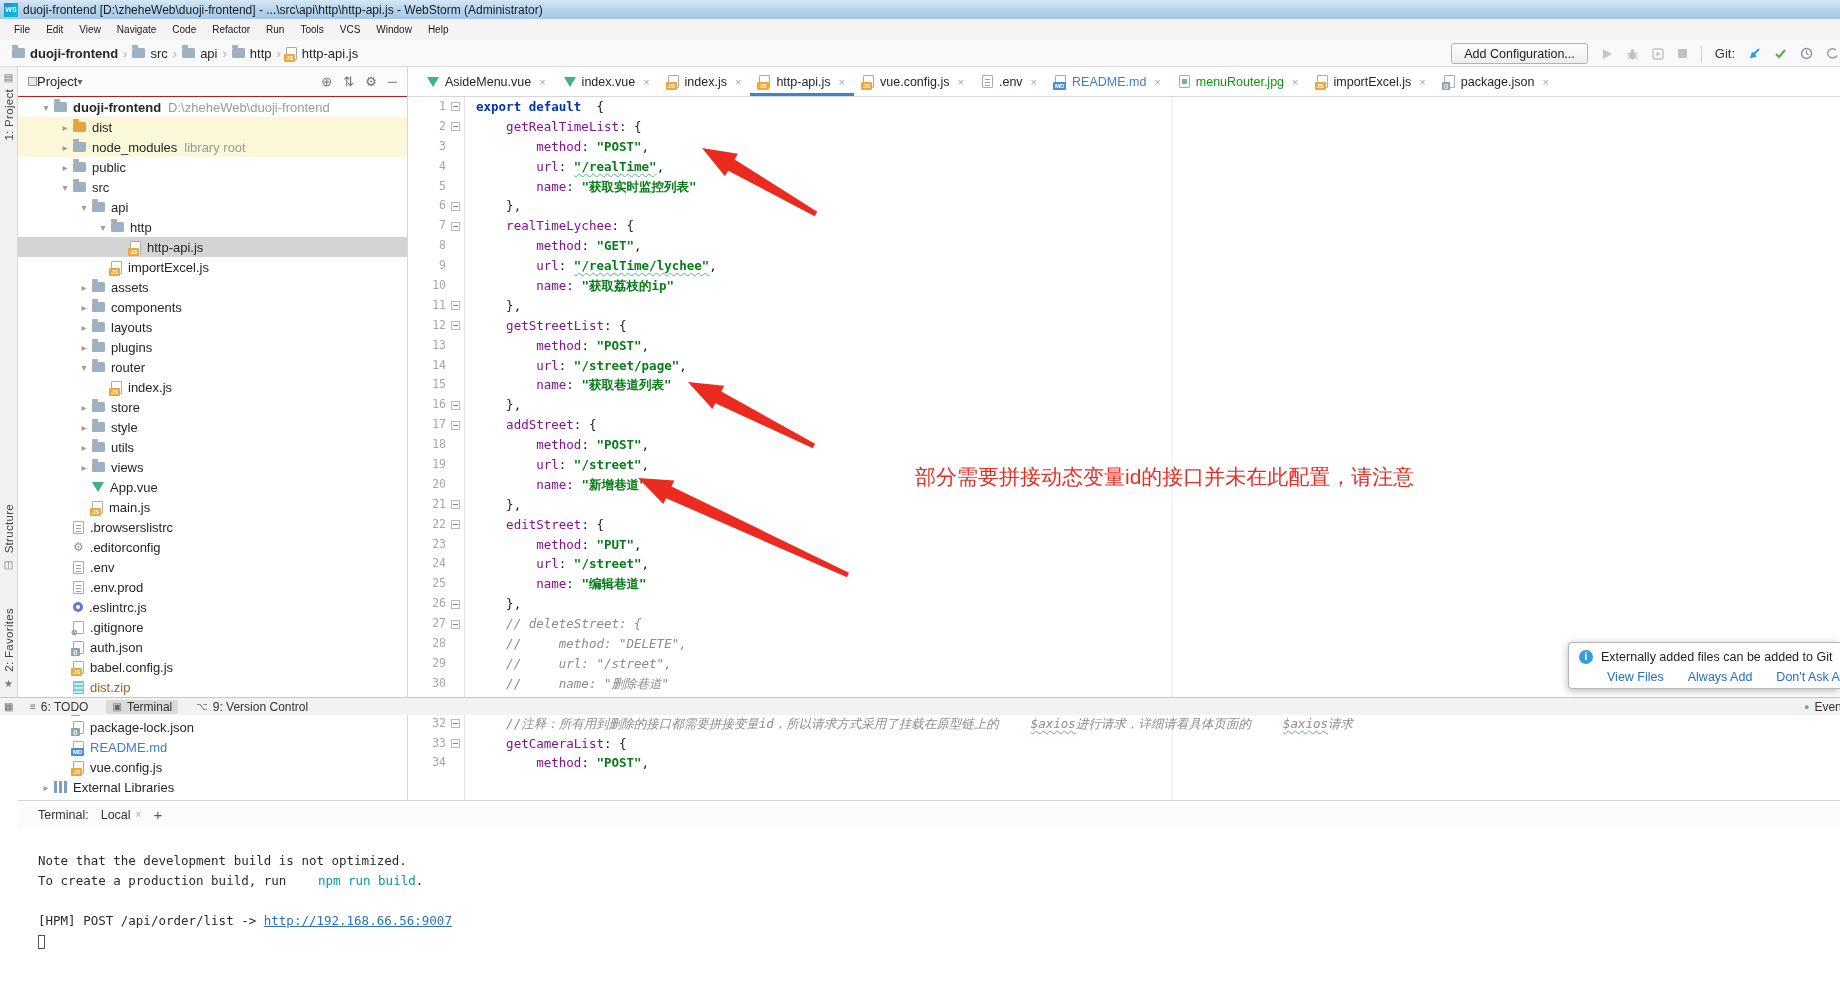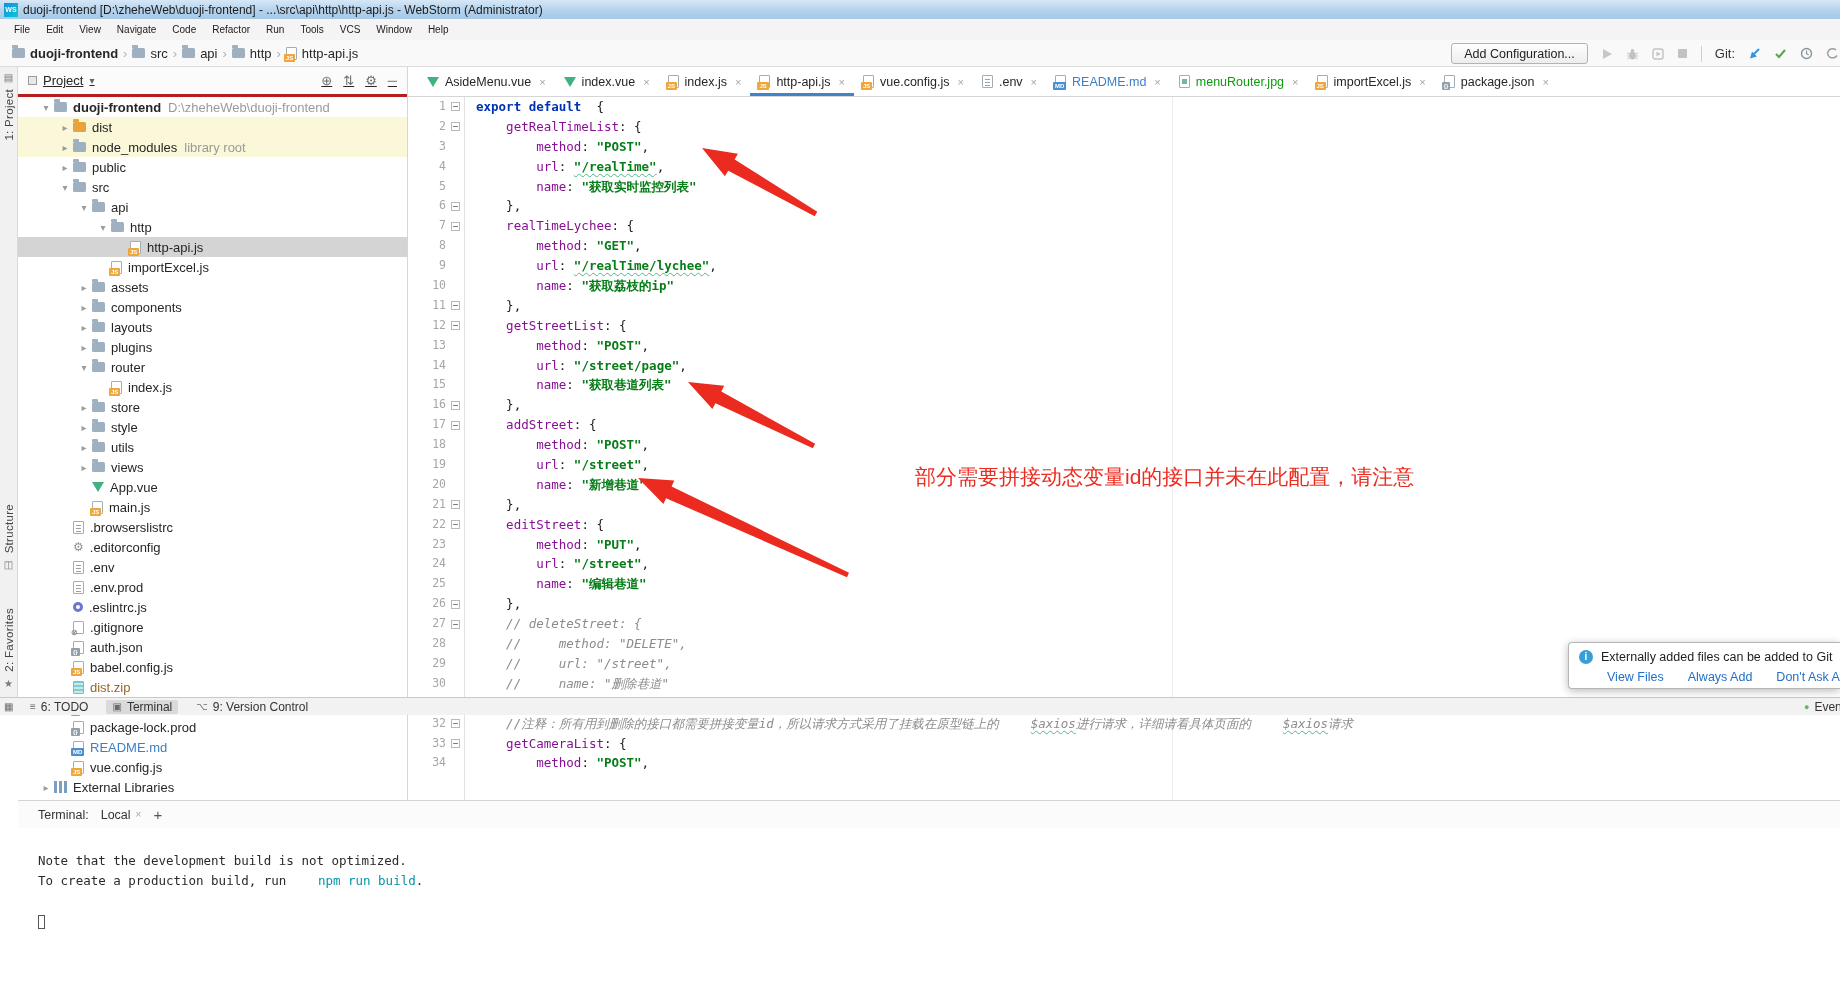--- a/index.html
+++ b/index.html
@@ -34,21 +34,21 @@
   .stripe-group { display:flex; flex-direction:column; align-items:center; gap:6px; }
   .stripe-bottomwrap { display:flex; flex-direction:column; align-items:center; gap:38px; }
   .stripe-ico { font-size:10px; color:#787878; }
   .vtext { writing-mode:vertical-rl; transform:rotate(180deg); font-size:11.5px; color:#454545; letter-spacing:.3px; white-space:nowrap; }
 
   .content { flex:1; display:flex; flex-direction:column; min-width:0; }
   .upper { height:733px; display:flex; flex:none; min-width:0; }
 
   
   .ppanel { width:390px; flex:none; background:#fff; border-right:1px solid #d6d6d6; display:flex; flex-direction:column; }
-  .phead { height:30px; flex:none; display:flex; align-items:center; gap:6px; padding:0 10px 0 10px; font-size:13px; color:#262626; border-bottom:3px solid #b91c1c; background:#fbfbfb;text-decoration:underline; }
+  .phead { height:30px; flex:none; display:flex; align-items:center; padding:0 10px 0 10px; font-size:13px; color:#262626; border-bottom:1px solid #b91c1c; background:#fbfbfb; }
   .phead-box { width:9px; height:9px; border:1px solid #9a9a9a; background:#e8e8e8; }
   .phead-caret { color:#666; font-size:10px; }
   .phead-icons { margin-left:auto; display:flex; gap:11px; color:#6f6f6f; font-size:13px; }
   .tree { flex:1; overflow:hidden; padding-top:0; }
   .trow { height:20px; display:flex; align-items:center; font-size:13px; color:#262626; white-space:nowrap; }
   .trow.yellow { background:#fbf8d9; }
   .trow.sel { background:#d4d4d4; }
   .chev { width:16px; flex:none; text-align:center; color:#9c9c9c; font-size:10px; }
   .tlab { margin-left:6px; }
   .tlab.b { font-weight:bold; }
@@ -414,21 +414,21 @@
                 <span class="tlab" style="color: rgb(156, 101, 39);">dist.zip</span>
               </div>
               <div class="trow" style="padding-left: 39px;">
                 <span class="chev"></span>
                 <span class="fi fi-json"></span>
                 <span class="tlab">package.json</span>
               </div>
               <div class="trow" style="padding-left: 39px;">
                 <span class="chev"></span>
                 <span class="fi fi-json"></span>
-                <span class="tlab">package-lock.prod</span>
+                <span class="tlab">package-lock.json</span>
               </div>
               <div class="trow" style="padding-left: 39px;">
                 <span class="chev"></span>
                 <span class="fi fi-md"></span>
                 <span class="tlab" style="color: rgb(60, 127, 198);">README.md</span>
               </div>
               <div class="trow" style="padding-left: 39px;">
                 <span class="chev"></span>
                 <span class="fi fi-js"></span>
                 <span class="tlab">vue.config.js</span>
@@ -541,20 +541,21 @@
           <span class="ttab">
             <span>Local</span>
             <span class="ttab-x">×</span>
           </span>
           <span class="tplus">+</span>
         </div>
         <div class="tbody" id="tbody">
             <div class="tline"><span>Note that the development build is not optimized.</span></div>
             <div class="tline"><span>To create a production build, run </span><span class="tcmd">npm run build</span><span>.</span></div>
             <div class="tline"></div>
+            <div class="tline"><span>[HPM] POST /api/order/list -&gt; </span><span class="tlink">http://192.168.66.56:9007</span></div>
             <div class="tline"><span class="tcursor"></span></div>
           </div>
       </div>
     </div>
   </div>
 
   <div class="bottombar">
     <span class="bb-grid">▦</span>
     <span id="bbar-items" style="display:inline-flex;gap:18px;align-items:center;">
         <span class="bb-item">

